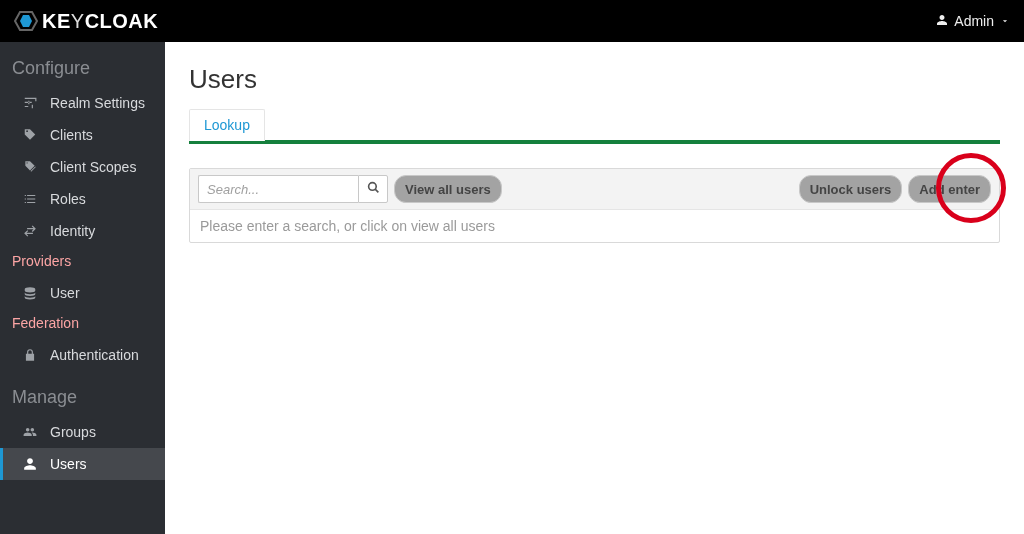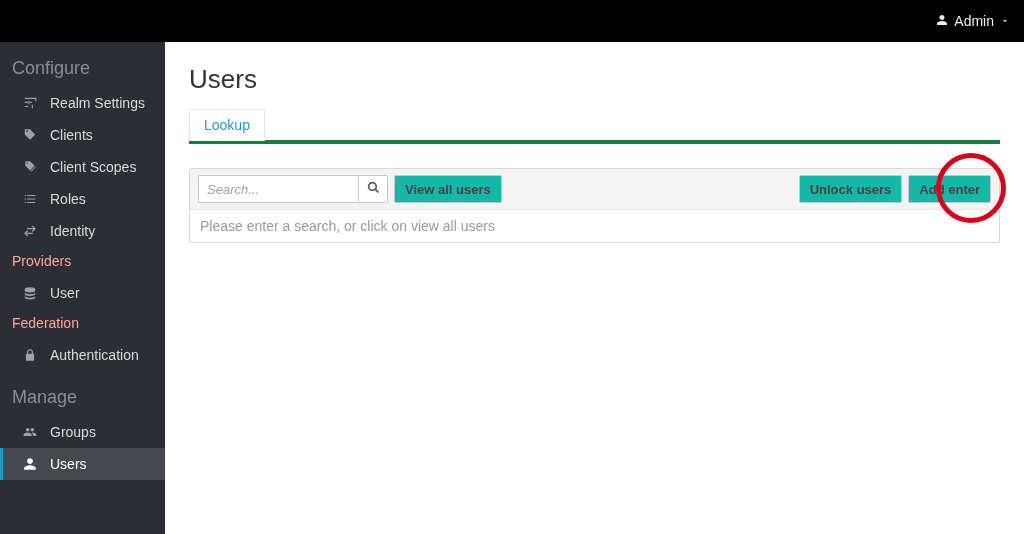--- a/index.html
+++ b/index.html
@@ -155,25 +155,25 @@
     background: #fff;
     border-radius: 0 2px 2px 0;
     cursor: pointer;
     display: flex; align-items:center; justify-content:center;
     color: #555;
   }
   .btn {
     height: 28px;
     padding: 0 10px;
     border: 1px solid #c8c8c8;
-    background: #14b8a6;
+    background: #a3a3a3;
     font-size: 13px;
     font-weight: 600;
     color: #444;
-    border-radius: 2px;
+    border-radius: 12px;
     cursor: pointer;
   }
   .toolbar-spacer { flex: 1; }
   .table-hint {
     padding: 8px 10px;
     color: #9a9a9a;
     font-size: 14px;
   }
   .highlight-circle {
     position: absolute;
@@ -182,20 +182,31 @@
     border-radius: 50%;
     top: 111px;
     right: 18px;
     pointer-events: none;
   }
 </style>
 </head>
 <body>
 
 <div class="topbar">
+  <div class="logo-wrap">
+    <span class="logo-hex">
+      <svg viewBox="0 0 24 24" width="24" height="24">
+        <polygon points="6,3 18,3 23,12 18,21 6,21 1,12" fill="none" stroke="#666" stroke-width="2"></polygon>
+        <polygon points="9,6 15,6 18,12 15,18 9,18 6,12" fill="#1e98d4"></polygon>
+      </svg>
+    </span>
+    <span class="logo-text">
+      <b>KE</b><span>Y</span><b>CLOAK</b>
+    </span>
+  </div>
   <div class="topbar-spacer"></div>
   <div class="user-menu">
     <span>
       <svg width="12" height="12" viewBox="0 0 24 24" fill="#eee">
           <path d="M12 12c2.8 0 5-2.2 5-5s-2.2-5-5-5-5 2.2-5 5 2.2 5 5 5zm0 2c-3.3 0-10 1.7-10 5v3h20v-3c0-3.3-6.7-5-10-5z"></path>
         </svg>
     </span>
     <span>Admin</span>
     <span>
       <svg width="10" height="10" viewBox="0 0 24 24" fill="#eee">

